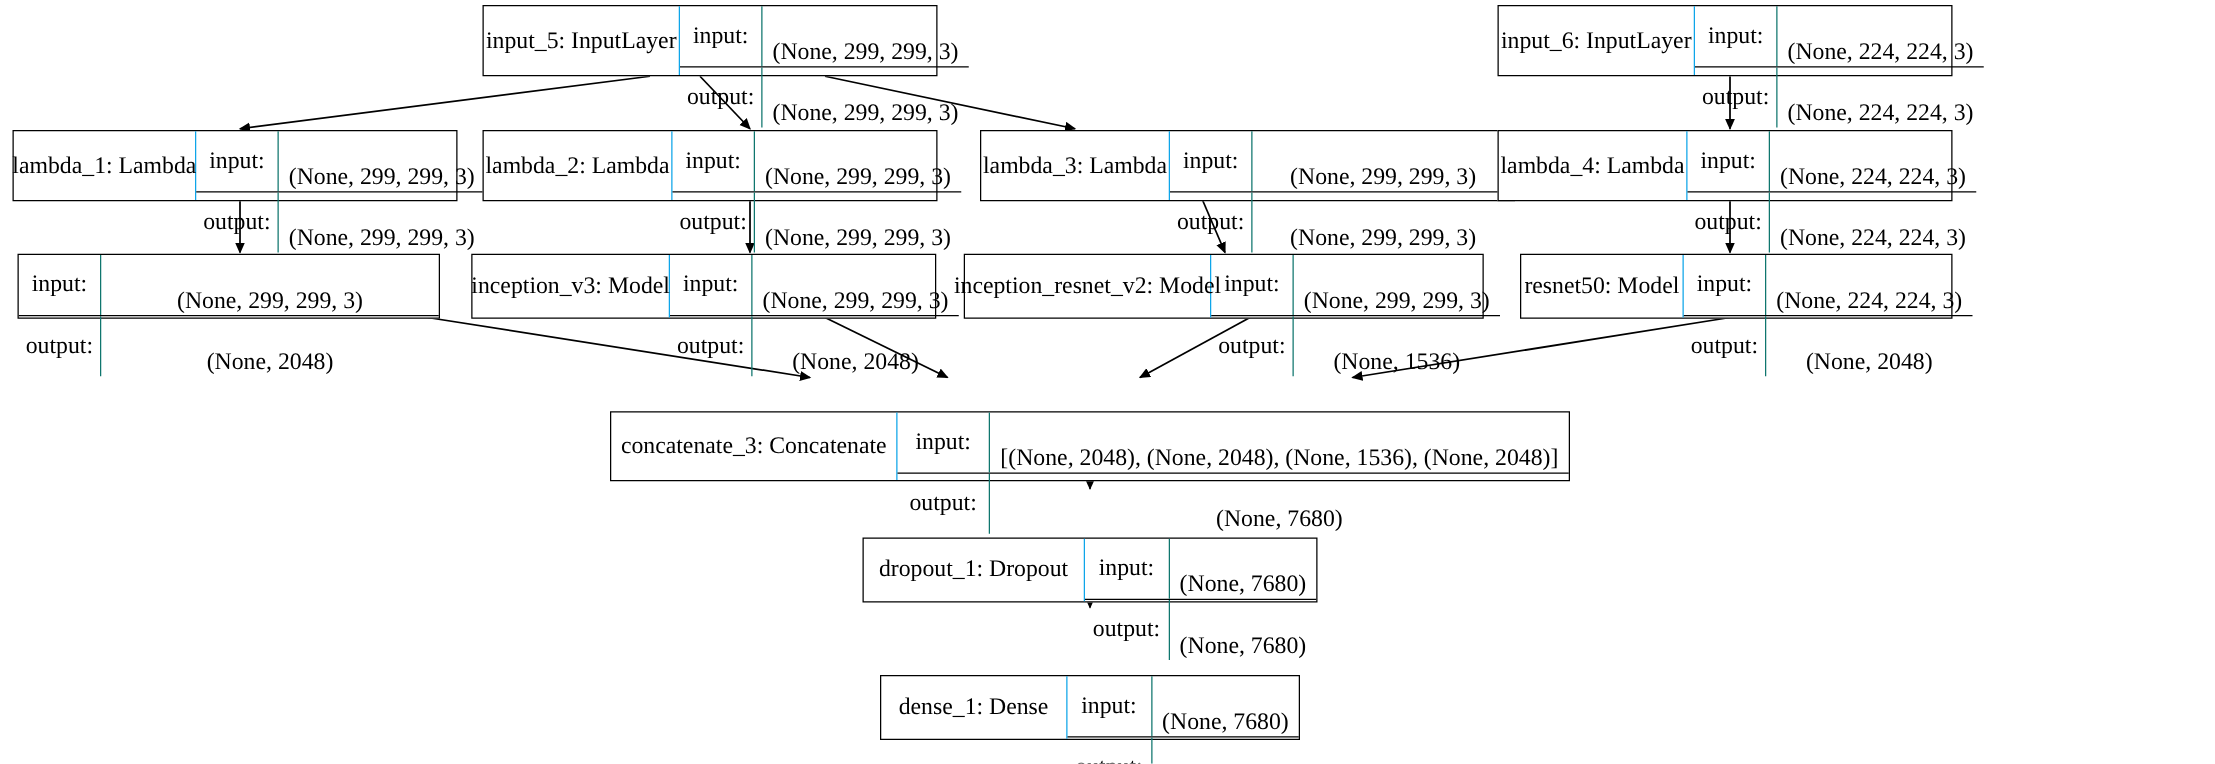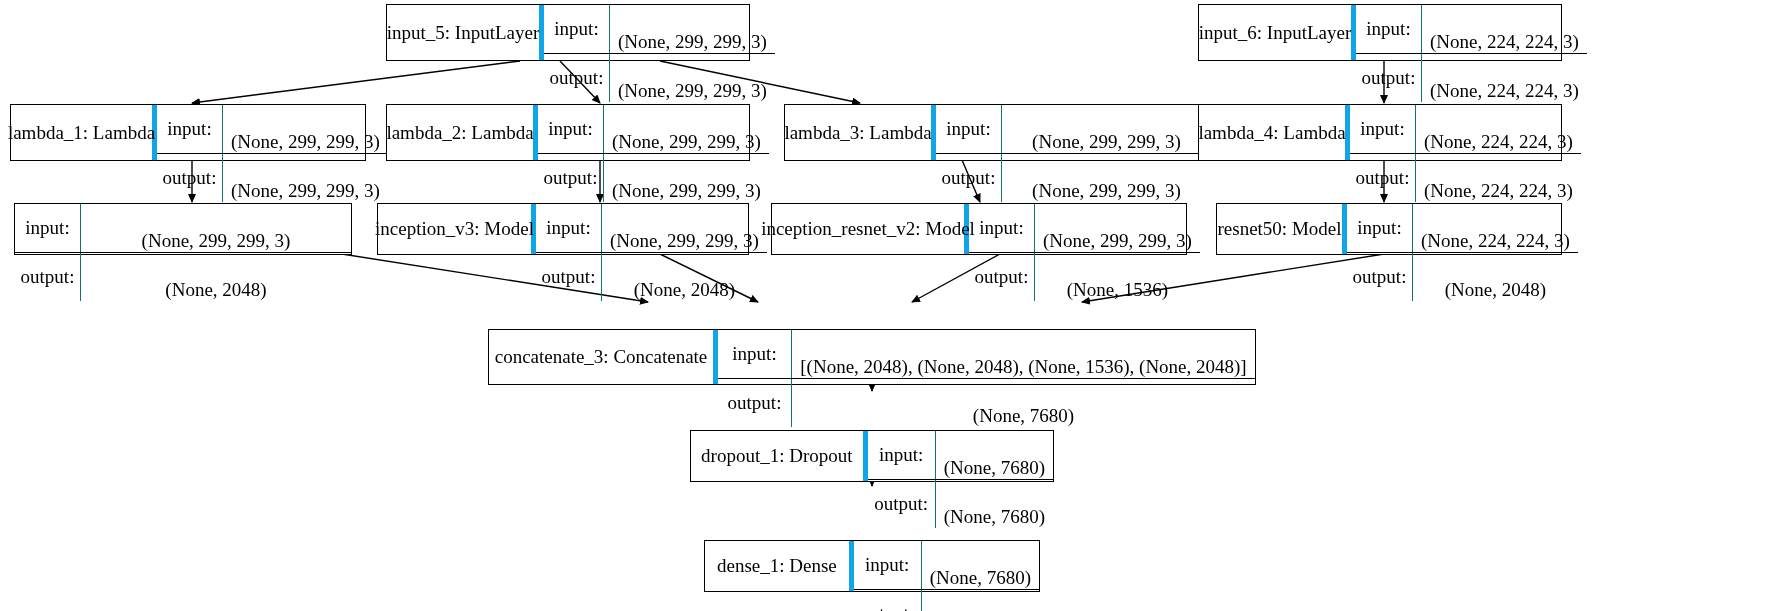--- a/index.html
+++ b/index.html
@@ -37,21 +37,21 @@
     font-size: 19px;
     line-height: 1.15;
     z-index: 2;
   }
   .node-name {
     box-sizing: border-box;
     display: flex;
     align-items: center;
     justify-content: center;
     padding: 0 10px;
-    border-right: 5px solid #0ea5e9;
+    border-right: 1px solid #0ea5e9;
     white-space: nowrap;
   }
   .node-io {
     box-sizing: border-box;
     display: flex;
     flex-direction: column;
     flex: 1 1 auto;
   }
   .io-row {
     box-sizing: border-box;

